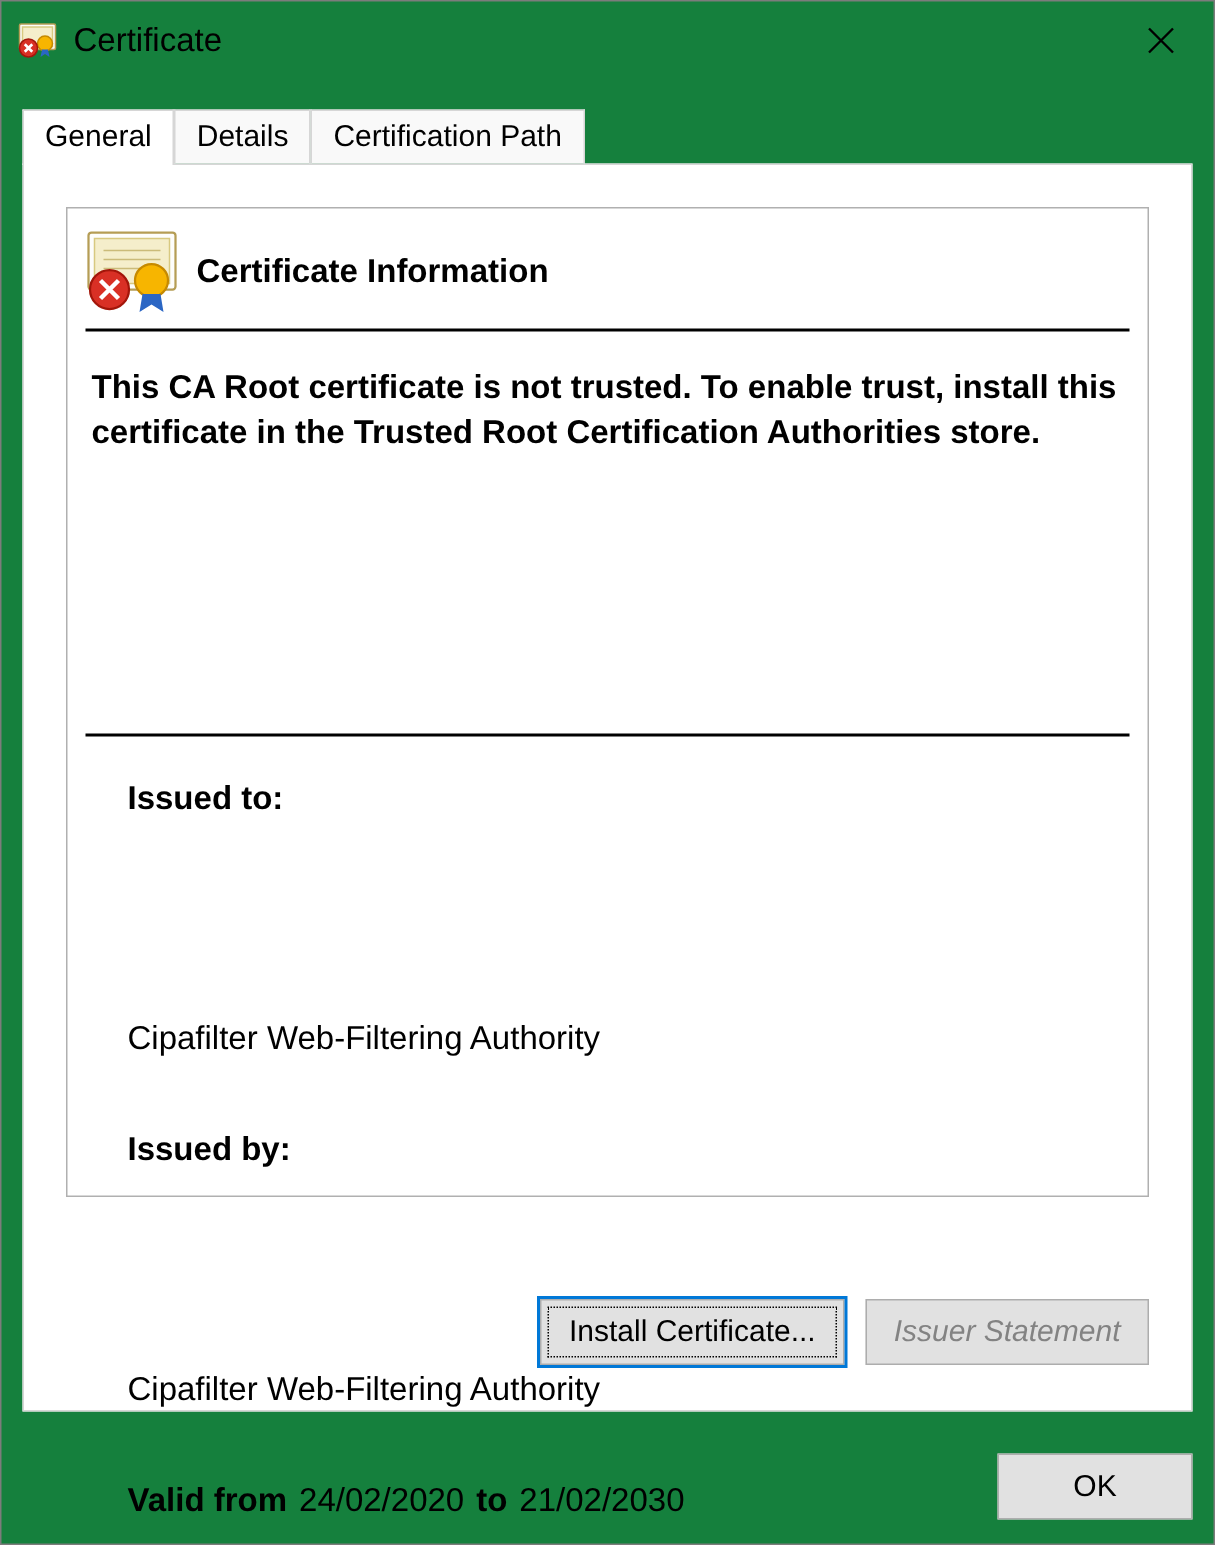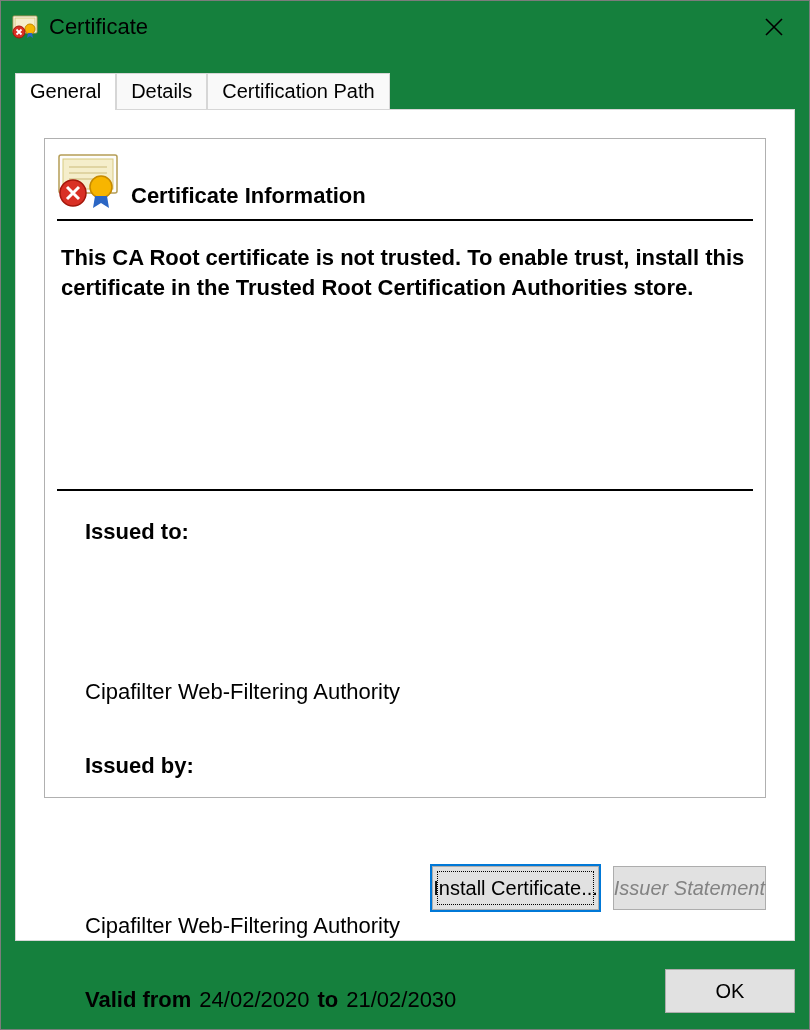--- a/index.html
+++ b/index.html
@@ -85,21 +85,21 @@
   .info-box {
     position: absolute;
     left: 28px; right: 28px; top: 28px;
     height: 660px;
     border: 1px solid #b0b0b0;
     background: #ffffff;
     padding: 0;
   }
   .info-header {
     display: flex;
-    align-items: flex-end;
+    align-items: center;
     padding: 14px 8px 10px 8px;
   }
   .cert-icon-big {
     width: 70px; height: 56px;
     position: relative;
     margin-right: 8px;
     flex: 0 0 70px;
   }
   .info-title {
     font-weight: 700;
@@ -145,21 +145,21 @@
 
   
   .actions {
     position: absolute;
     right: 28px; bottom: 30px;
     display: flex;
     gap: 14px;
   }
   .btn {
     height: 44px;
-    padding: 0 0;
+    padding: 0 18px;
     background: #e1e1e1;
     border: 1px solid #adadad;
     font-size: 20px;
     display: inline-flex;
     align-items: center;
     justify-content: center;
     cursor: pointer;
     font-family: inherit;
   }
   .btn.focused {

